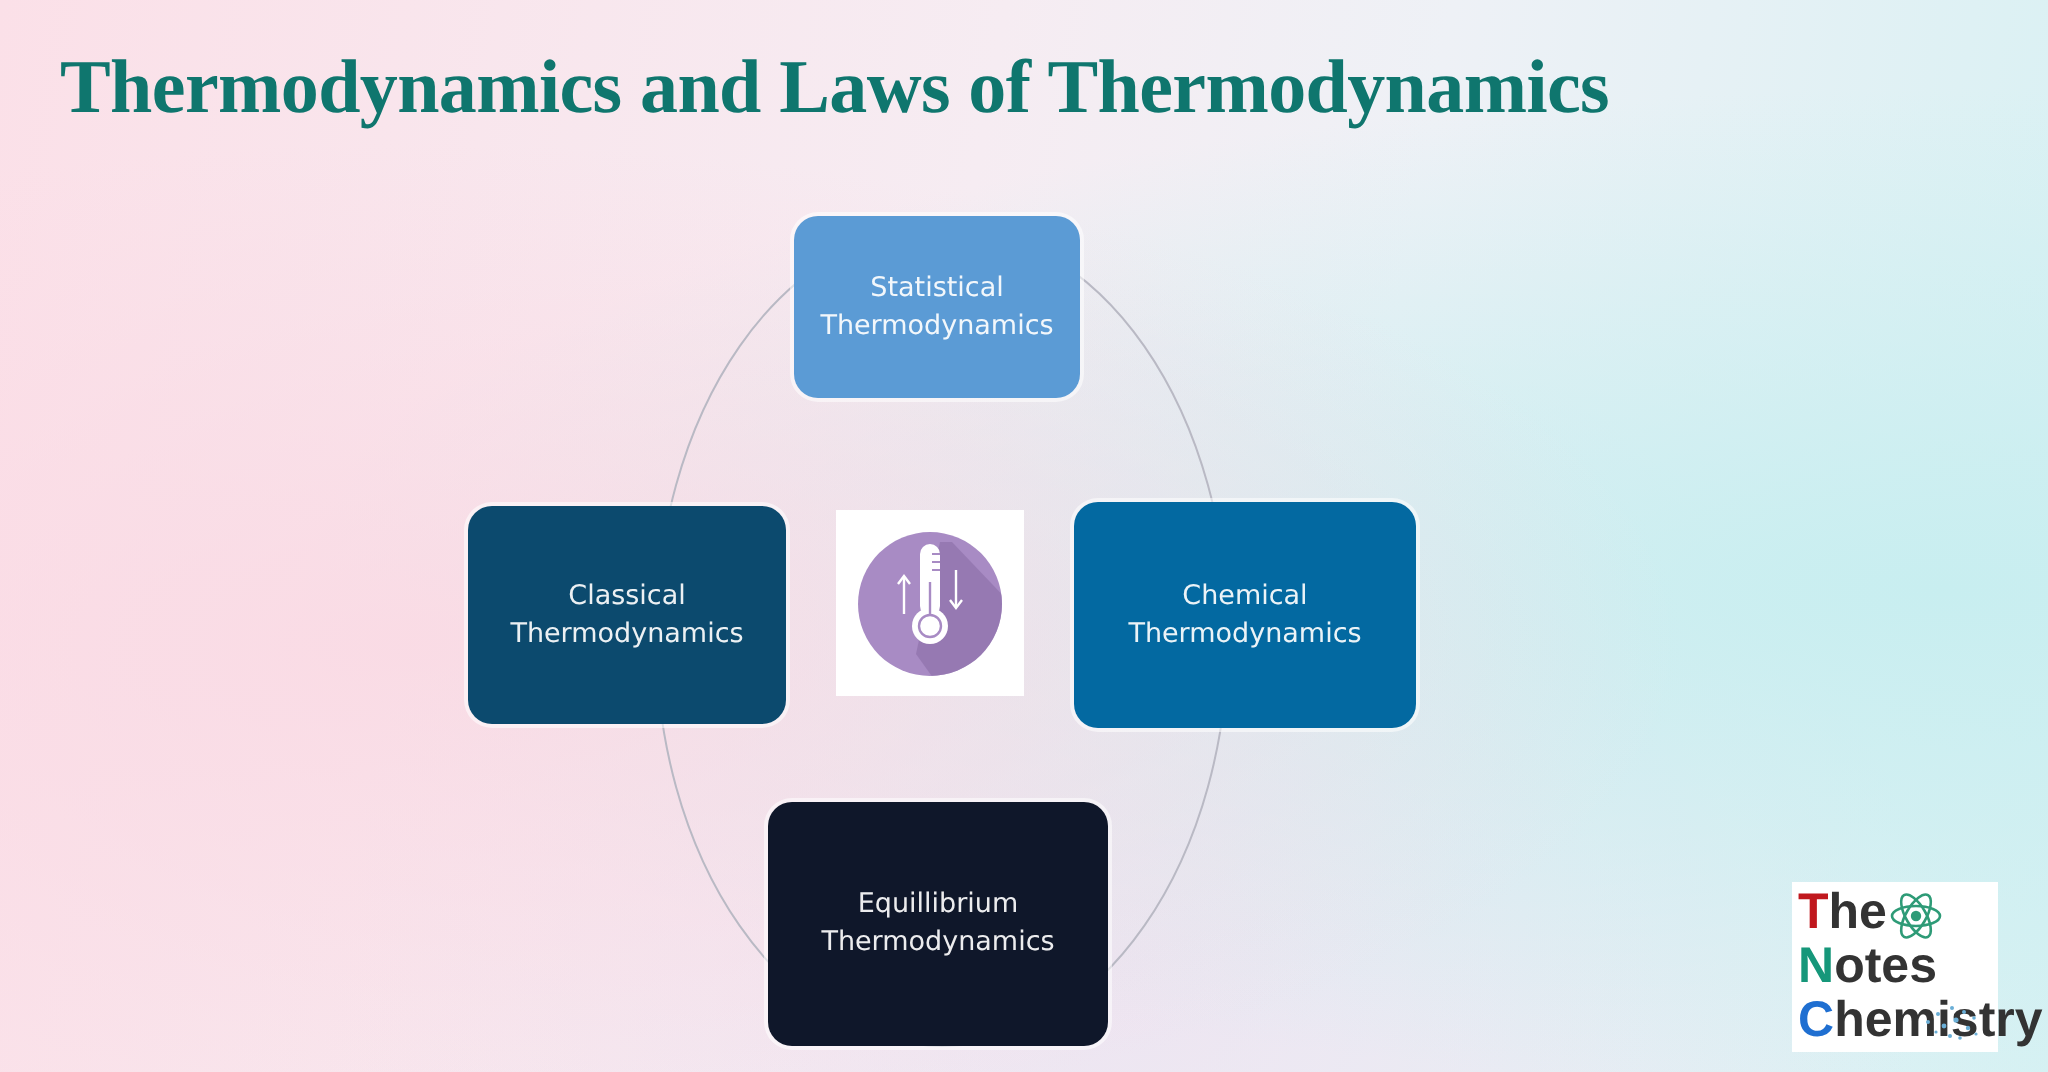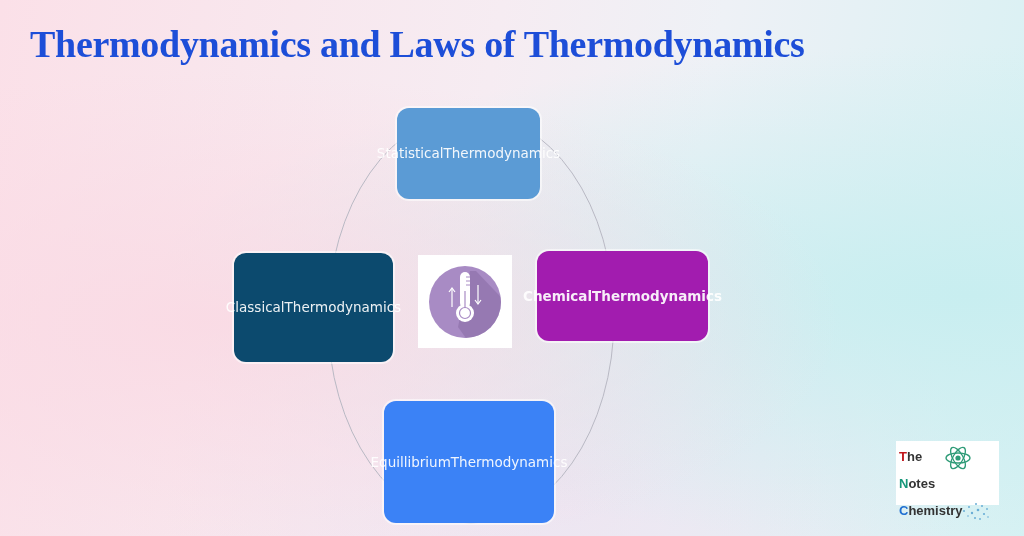--- a/index.html
+++ b/index.html
@@ -8,41 +8,41 @@
       background:
         radial-gradient(ellipse at 20% 60%, rgba(250,218,228,0.9) 0%, rgba(250,218,228,0) 55%),
         radial-gradient(ellipse at 95% 55%, rgba(200,238,240,1) 0%, rgba(200,238,240,0) 60%),
         radial-gradient(ellipse at 55% 90%, rgba(236,226,240,0.8) 0%, rgba(236,226,240,0) 50%),
         linear-gradient(100deg, #fbe0e8 0%, #f6ecf2 45%, #eef1f6 65%, #d6f1f3 100%);
       font-family: "Liberation Sans", sans-serif;
     }
     .title {
       position: absolute; left: 30px; top: 22px;
       font-family: "Liberation Serif", serif; font-weight: bold;
-      font-size: 38px; color: #1d4ed8; letter-spacing: -0.3px;
+      font-size: 38px; color: #0f766e; letter-spacing: -0.3px;
       white-space: nowrap;
     }
     .ring {
       position: absolute; left: 325px; top: 110px; width: 292px; height: 416px;
     }
     .box {
       position: absolute; border-radius: 12px; color: #ffffff;
-      display: flex; flex-direction: row; align-items: center; justify-content: center;
+      display: flex; flex-direction: column; align-items: center; justify-content: center;
       font-family: "DejaVu Sans", sans-serif; font-size: 13.5px; line-height: 19px;
       text-align: center; box-shadow: 0 0 0 2px rgba(255,255,255,0.55);
     }
     .box span { display: block; opacity: 0.92; }
     .center-tile {
       position: absolute; left: 418px; top: 255px; width: 94px; height: 93px;
       background: #ffffff;
     }
     .logo {
-      position: absolute; left: 896px; top: 441px; width: 103px; height: 64px;
+      position: absolute; left: 896px; top: 441px; width: 103px; height: 85px;
       background: #ffffff; font-family: "Liberation Sans", sans-serif;
-      font-weight: bold; font-size: 13px; line-height: 27px; color: #333333;
+      font-weight: bold; font-size: 25px; line-height: 27px; color: #333333;
       padding: 2px 0 0 3px; box-sizing: border-box;
     }
     .logo .row { white-space: nowrap; }
   </style>
 </head>
 <body>
 
 <div class="title">Thermodynamics and Laws of Thermodynamics</div>
 
 <svg class="ring" viewBox="0 0 292 416">
@@ -52,26 +52,26 @@
 <div class="box" style="left:397px; top:108px; width:143px; height:91px; background:#5b9bd5;">
   <span>Statistical</span>
   <span>Thermodynamics</span>
 </div>
 
 <div class="box" style="left:234px; top:253px; width:159px; height:109px; background:#0c4a6e;">
   <span>Classical</span>
   <span>Thermodynamics</span>
 </div>
 
-<div class="box" style="left:537px; top:251px; width:171px; height:90px; background:#a21caf;font-weight:bold;">
+<div class="box" style="left:537px; top:251px; width:171px; height:113px; background:#0369a1;">
   <span>Chemical</span>
   <span>Thermodynamics</span>
 </div>
 
-<div class="box" style="left:384px; top:401px; width:170px; height:122px; background:#3b82f6;">
+<div class="box" style="left:384px; top:401px; width:170px; height:122px; background:#0f172a;">
   <span>Equillibrium</span>
   <span>Thermodynamics</span>
 </div>
 
 <div class="center-tile">
   <svg width="94" height="93" viewBox="0 0 94 93">
     <defs>
       <clipPath id="circ">
           <circle cx="47" cy="47" r="36"></circle>
         </clipPath>

